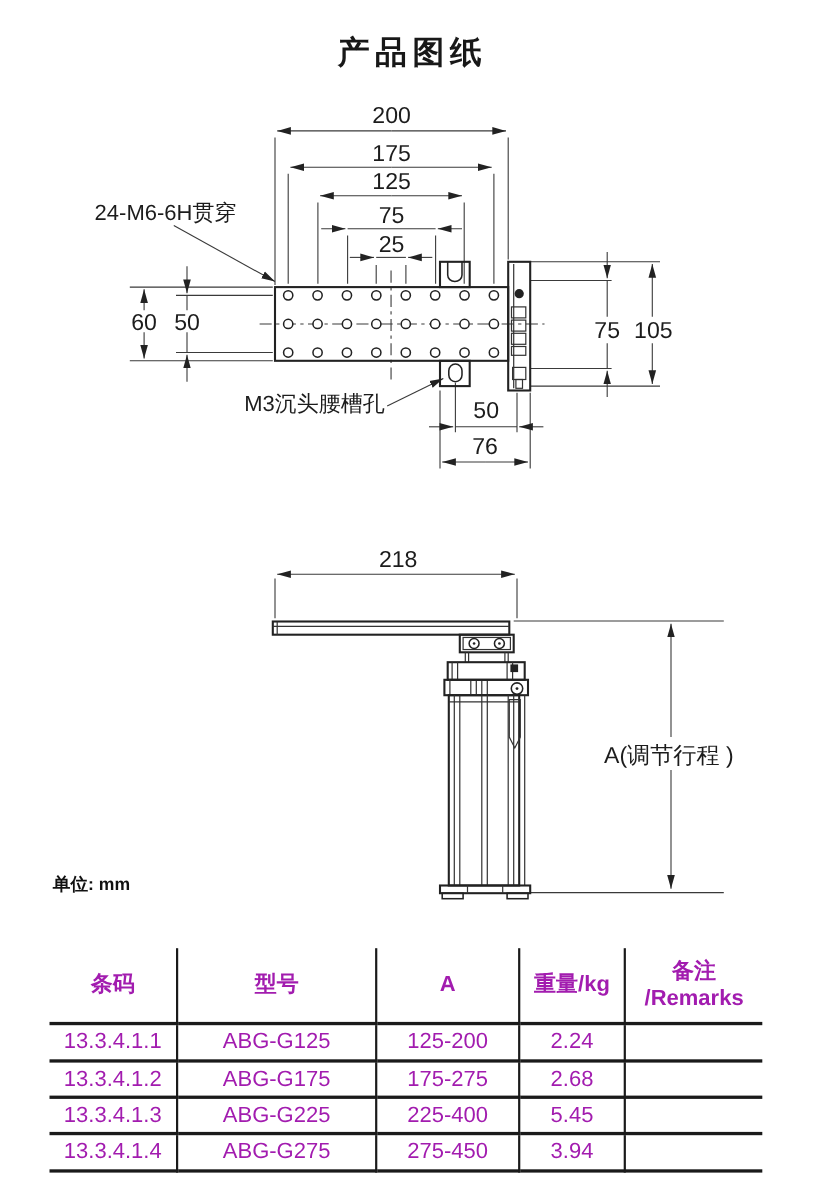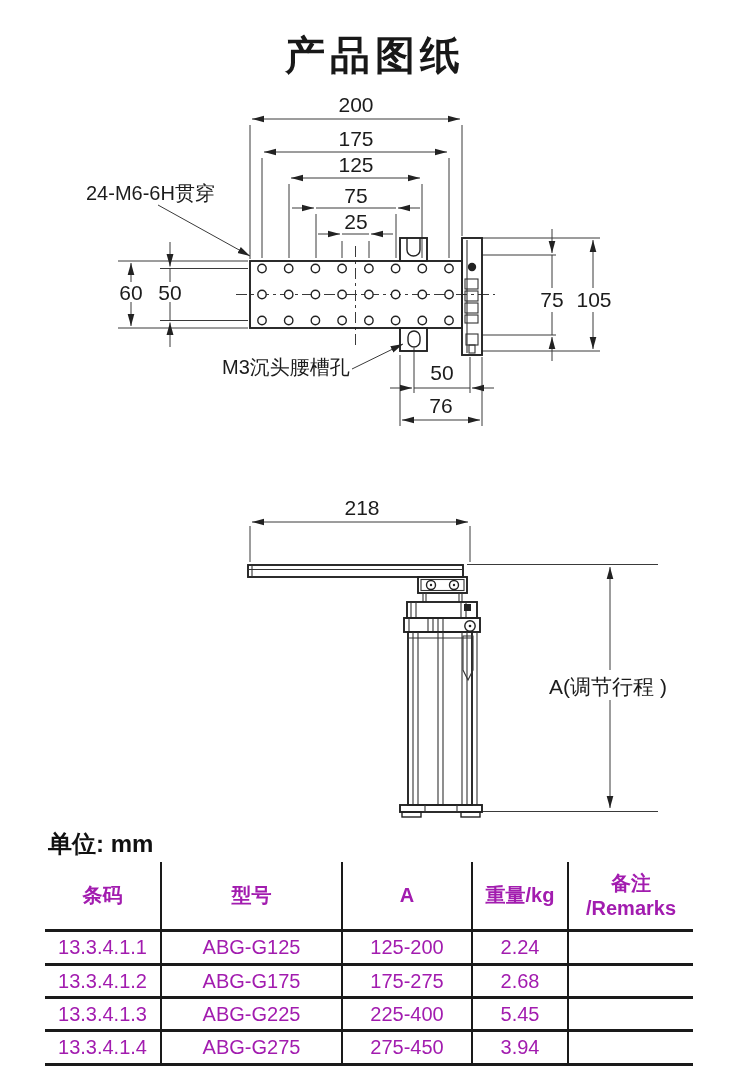--- a/index.html
+++ b/index.html
@@ -1,21 +1,21 @@
 <!DOCTYPE html>
 <html><head>
 <meta charset="utf-8">
 <style>
   html,body{margin:0;padding:0;background:#ffffff;}
   .page{position:relative;width:750px;height:1072px;background:#fff;overflow:hidden;
         font-family:"Liberation Sans","DejaVu Sans",sans-serif;color:#1c1c1c;}
   .title{position:absolute;left:0;top:28px;width:750px;text-align:center;
-         font-size:40px;font-weight:800;letter-spacing:5px;color:#181818;}
+         font-size:29px;font-weight:800;letter-spacing:5px;color:#181818;}
   .drawing{position:absolute;left:0;top:85px;}
-  .unit{position:absolute;left:48px;top:828px;font-size:24px;font-weight:700;color:#111;text-align:center;}
+  .unit{position:absolute;left:48px;top:794px;font-size:16px;font-weight:700;color:#111;text-align:center;}
 
   
   .p   {stroke:#222;stroke-width:1.9;fill:none;stroke-linejoin:miter;}
   .p2  {stroke:#222;stroke-width:1.4;fill:none;}
   .d1  {stroke:#333;stroke-width:1.1;fill:none;}
   .xl  {stroke:#3a3a3a;stroke-width:1;fill:none;}
   .dash{stroke:#3a3a3a;stroke-width:1;fill:none;stroke-dasharray:11 4 3 4;}
   .hole{stroke:#222;stroke-width:1.4;fill:#fff;}
   .fill{fill:#222;stroke:none;}
   text.dim{font-family:"Liberation Sans","DejaVu Sans",sans-serif;font-size:21px;fill:#1c1c1c;text-anchor:middle;}

